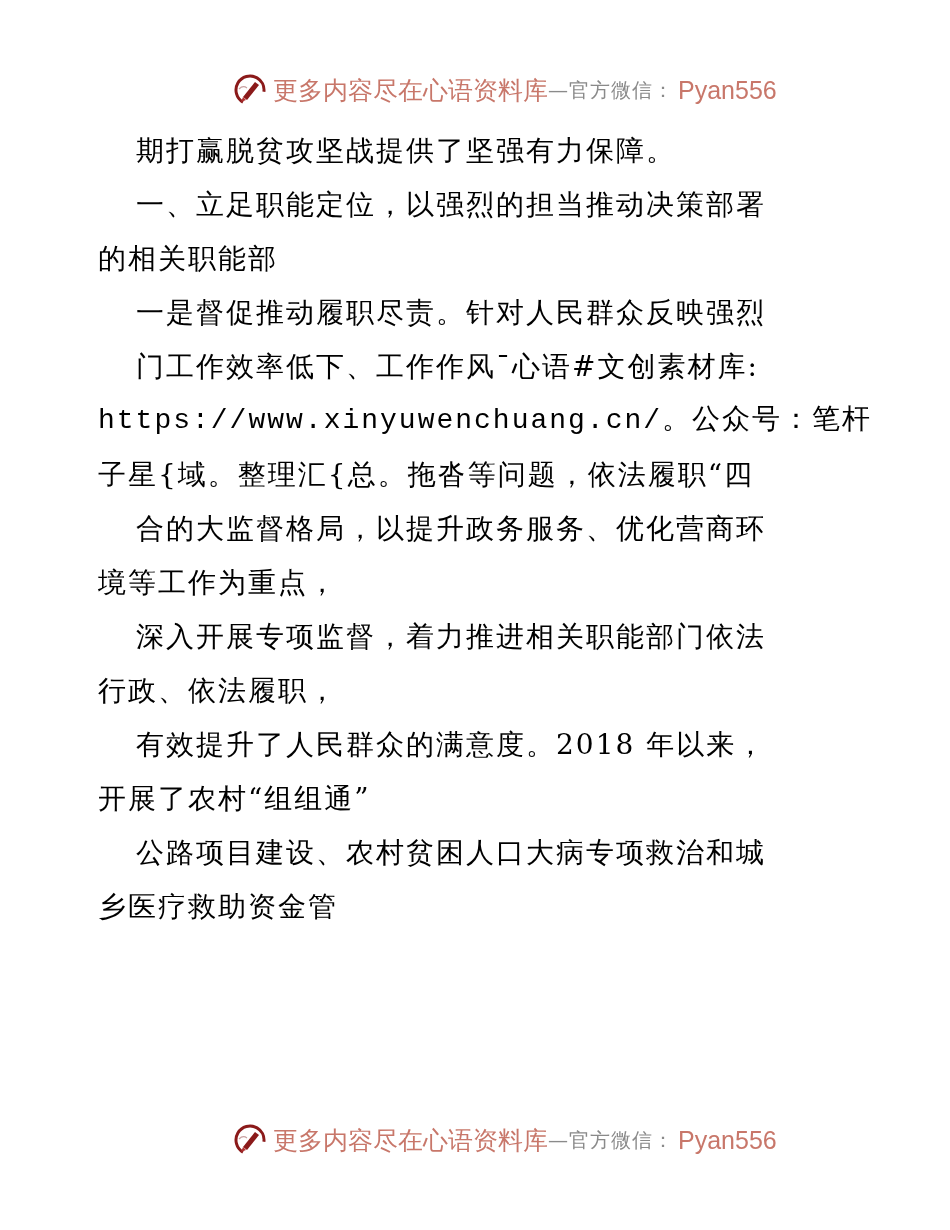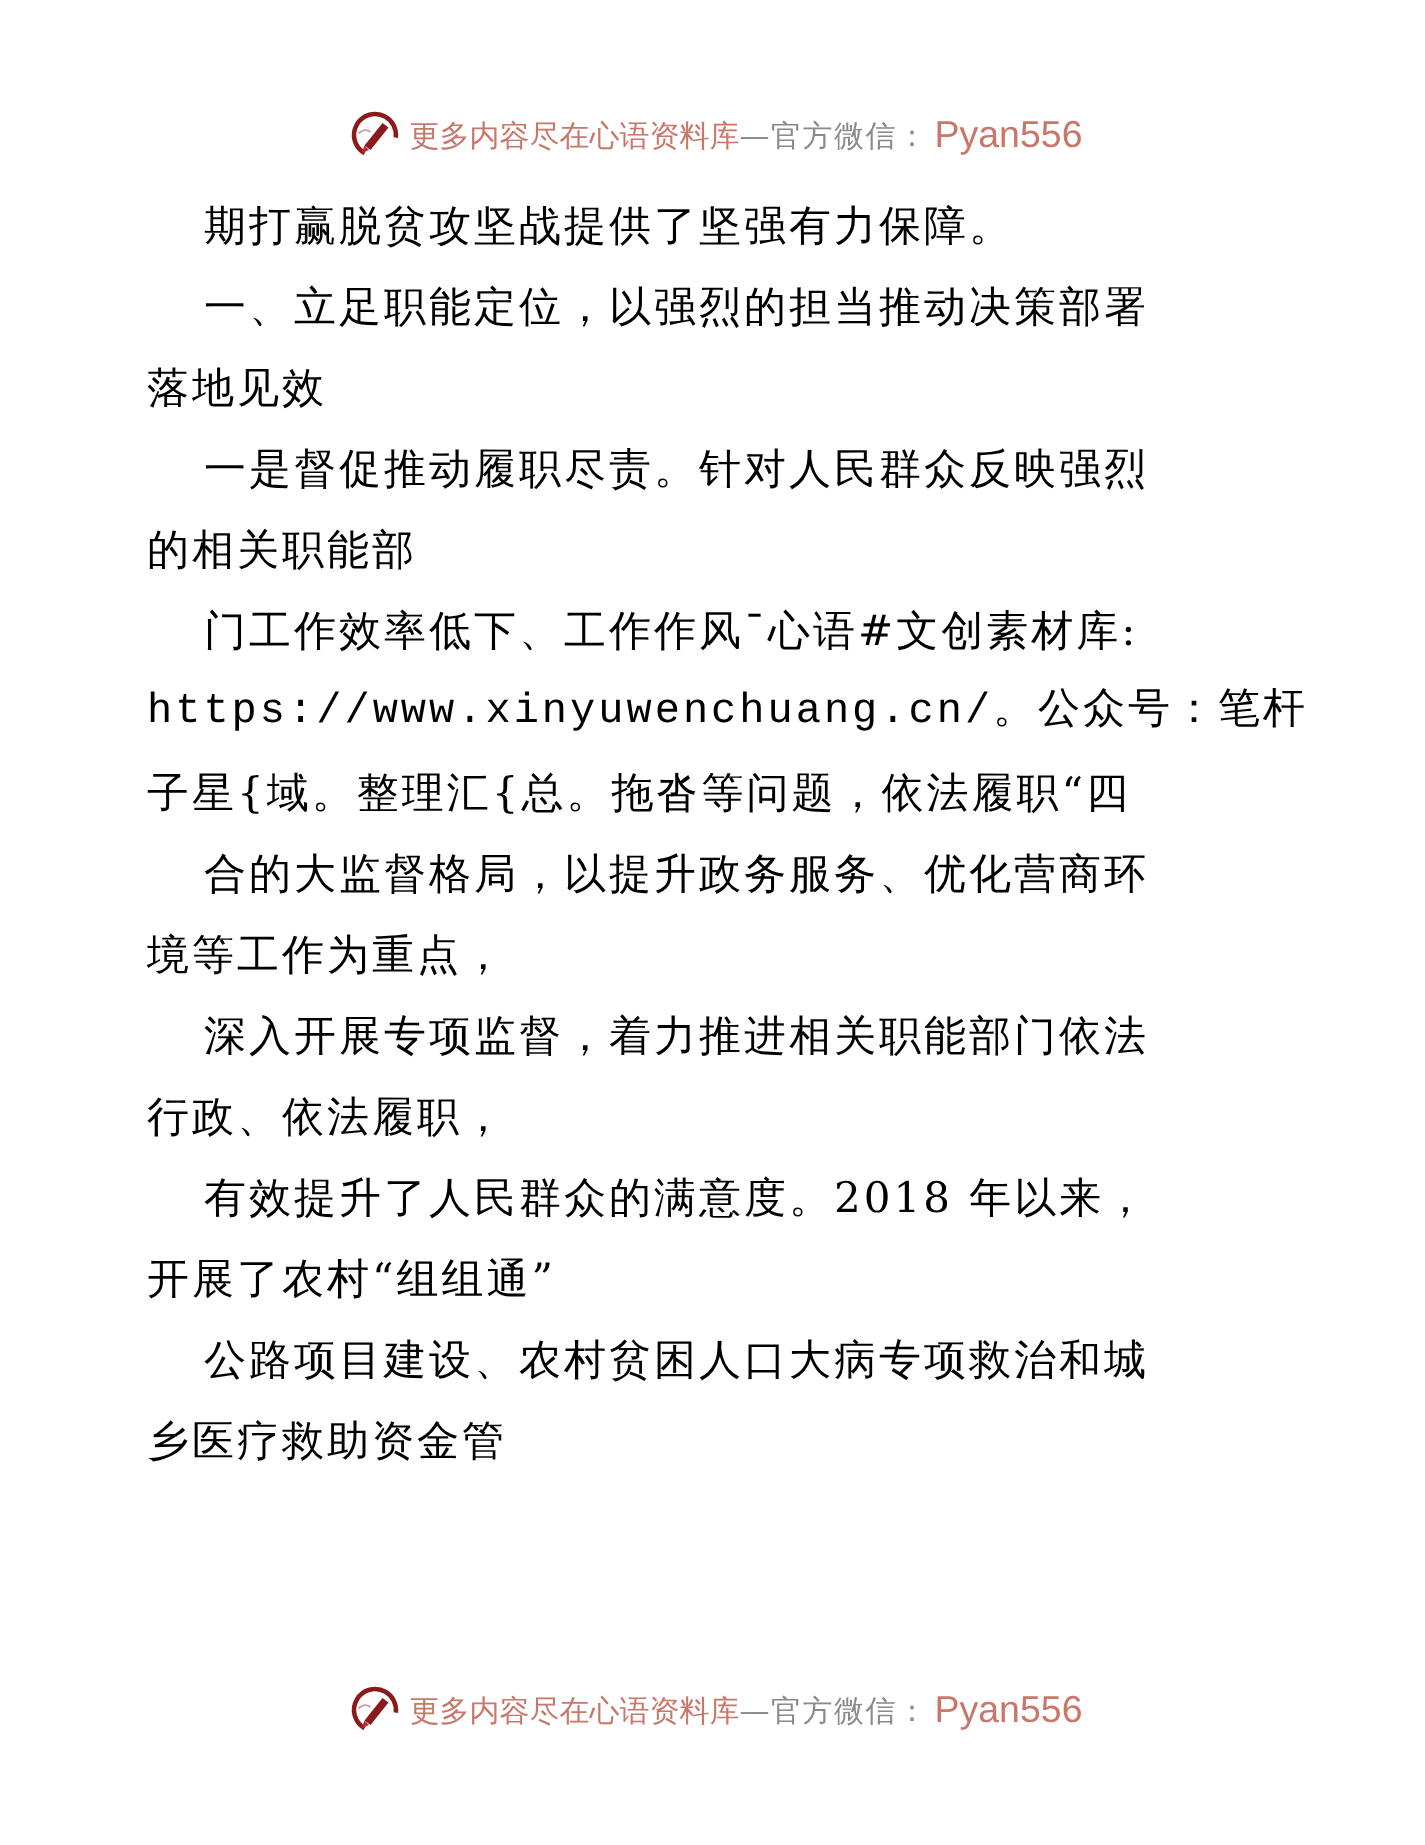--- a/index.html
+++ b/index.html
@@ -24,21 +24,21 @@
     .watermark.top { top: 72px; }
     .watermark.bottom { top: 1122px; }
     .wm-logo {
       width: 34px;
       height: 34px;
       margin-right: 6px;
       flex: 0 0 auto;
     }
     .wm-red {
       font-family: Liberation Sans, sans-serif;
-      font-size: 20px;
+      font-size: 25px;
       color: #c8776a;
       letter-spacing: 0px;
     }
     .wm-gray {
       font-family: "DejaVu Serif", serif;
       font-size: 20px;
       color: #8a8a8a;
       letter-spacing: 1px;
     }
     .wm-id {
@@ -82,23 +82,22 @@
   </span>
   <span class="wm-red">更多内容尽在心语资料库</span>
   <span class="wm-gray">—</span>
   <span class="wm-gray">官方微信：</span>
   <span class="wm-id">Pyan556</span>
 </div>
 
 <div class="content">
   <div class="line indent">期打赢脱贫攻坚战提供了坚强有力保障。</div>
   <div class="line indent">一、立足职能定位，以强烈的担当推动决策部署</div>
-  <div class="line">落地见效</div>
+  <div class="line">的相关职能部</div>
   <div class="line indent">一是督促推动履职尽责。针对人民群众反映强烈</div>
-  <div class="line">的相关职能部</div>
   <div class="line indent">门工作效率低下、工作作风¯心语#文创素材库:</div>
   <div class="line mono">https://www.xinyuwenchuang.cn/。公众号：笔杆</div>
   <div class="line">子星{域。整理汇{总。拖沓等问题，依法履职“四</div>
   <div class="line indent">合的大监督格局，以提升政务服务、优化营商环</div>
   <div class="line">境等工作为重点，</div>
   <div class="line indent">深入开展专项监督，着力推进相关职能部门依法</div>
   <div class="line">行政、依法履职，</div>
   <div class="line indent">有效提升了人民群众的满意度。2018 年以来，</div>
   <div class="line">开展了农村“组组通”</div>
   <div class="line indent">公路项目建设、农村贫困人口大病专项救治和城</div>

